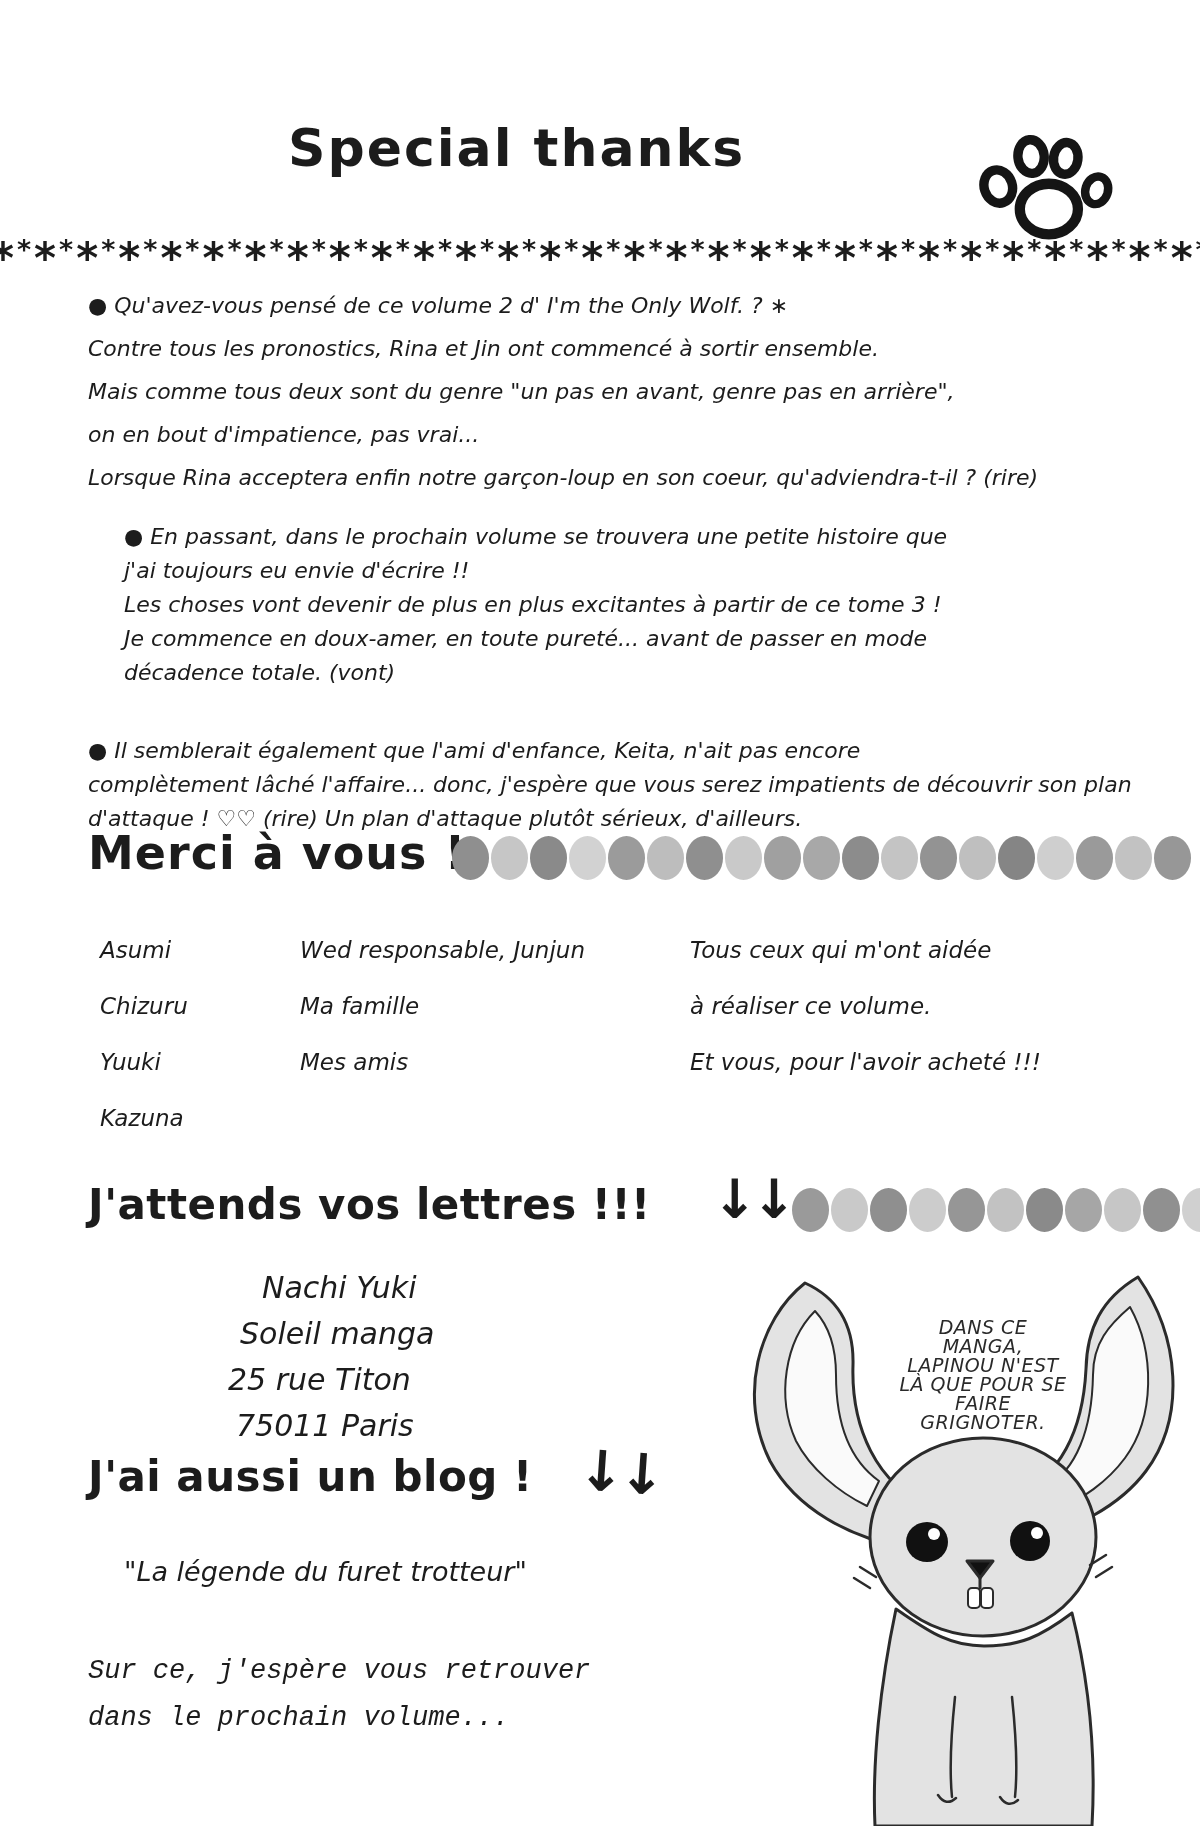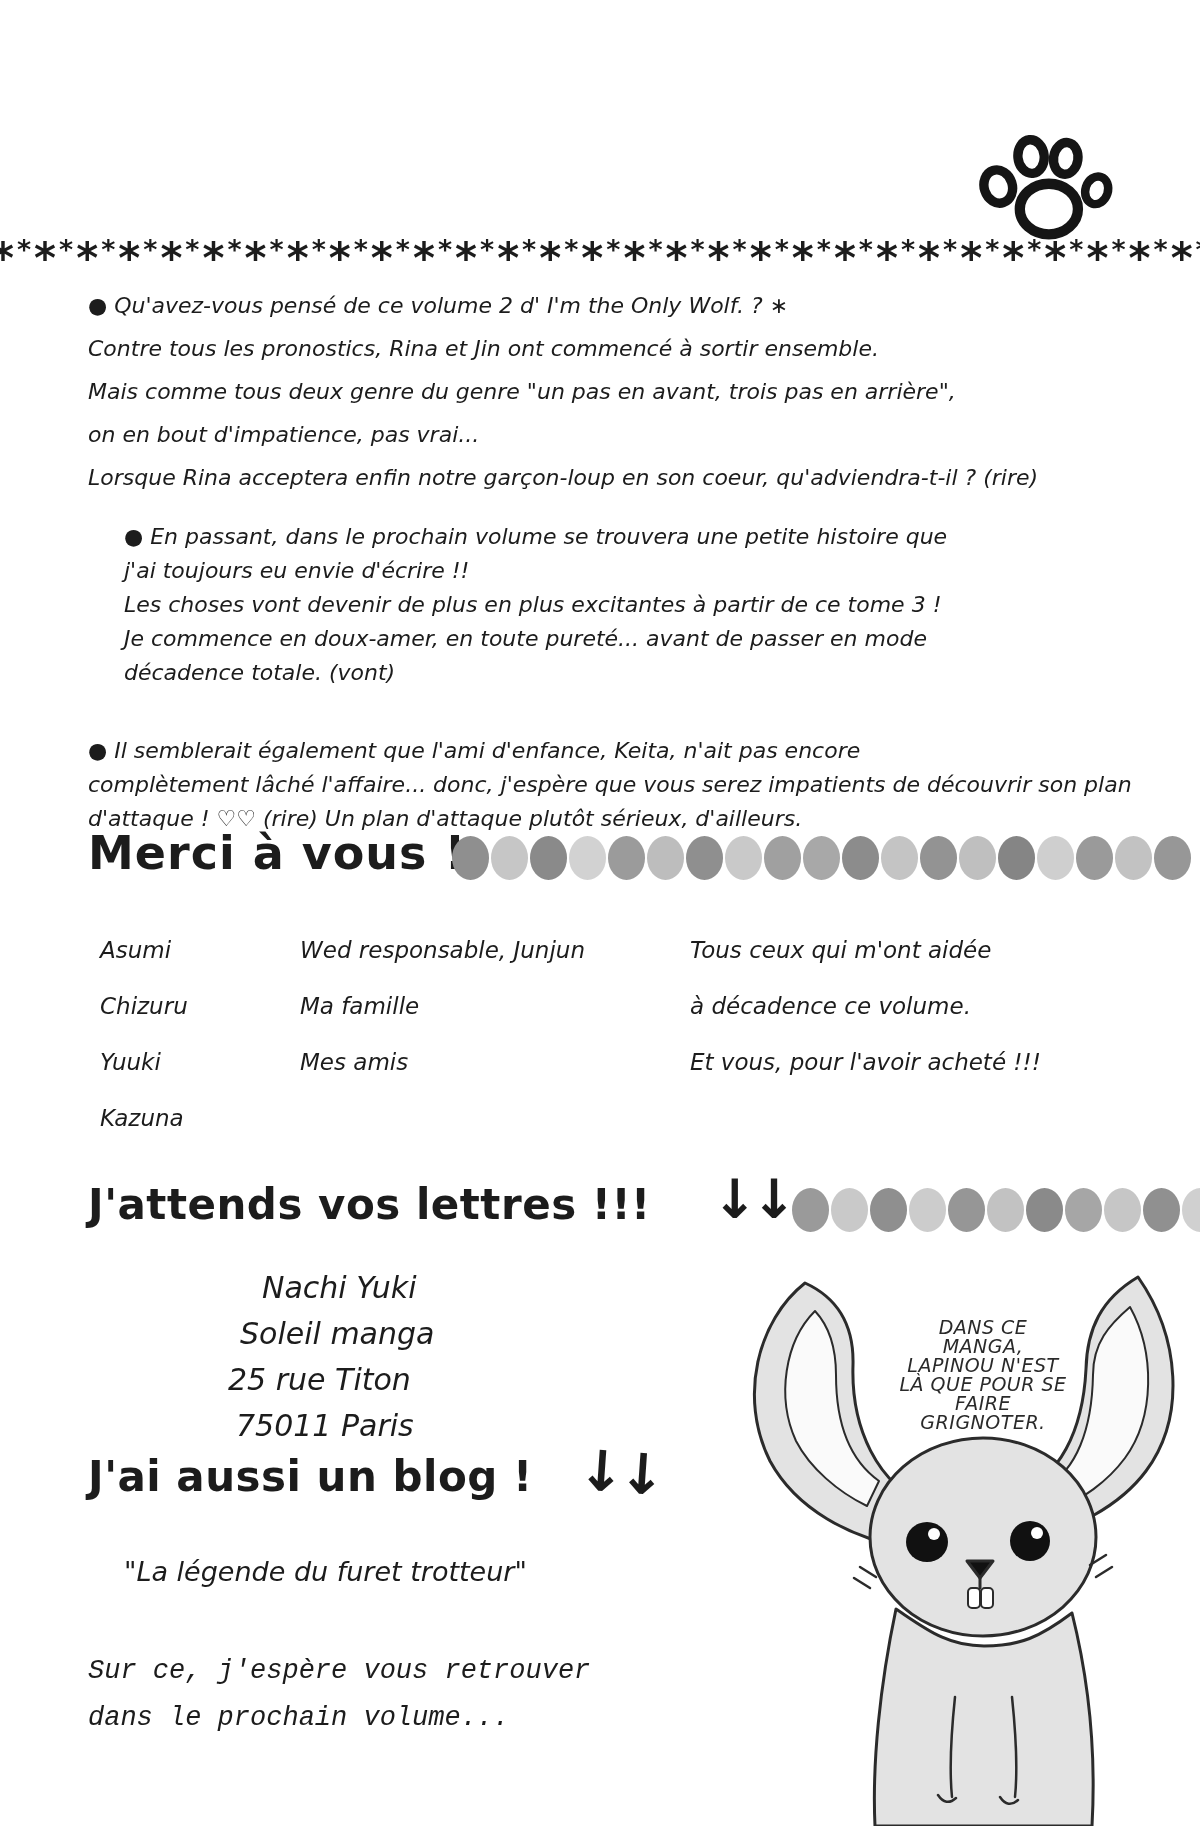--- a/index.html
+++ b/index.html
@@ -47,38 +47,39 @@
   .bubble{left:898px;top:1318px;width:170px;text-align:center;z-index:3;
     font-size:19px;font-style:italic;line-height:19px;letter-spacing:0.5px;color:#2a2a2a;}
   .rabbit{left:700px;top:1265px;z-index:1;}
   .paw{left:972px;top:128px;}
 </style>
 </head>
 <body>
 
 <div id="page">
 
+  <div class="abs h-title">Special thanks</div>
 
   <svg class="abs paw" width="150" height="118" viewBox="0 0 160 125">
     <g fill="none" stroke="#151515" stroke-linecap="round">
       <ellipse cx="28" cy="62" rx="15" ry="18" stroke-width="10" transform="rotate(-18 28 62)"></ellipse>
       <ellipse cx="63" cy="30" rx="14" ry="18" stroke-width="10" transform="rotate(-6 63 30)"></ellipse>
       <ellipse cx="100" cy="32" rx="13" ry="17" stroke-width="10" transform="rotate(8 100 32)"></ellipse>
       <ellipse cx="133" cy="66" rx="12" ry="15" stroke-width="9" transform="rotate(18 133 66)"></ellipse>
       <ellipse cx="82" cy="86" rx="31" ry="27" stroke-width="11"></ellipse>
       <circle cx="93" cy="60" r="2.5" fill="#151515" stroke="none"></circle>
     </g>
   </svg>
 
   <div class="abs ast-row"><span class="ast-a">*</span><span class="ast-b">*</span><span class="ast-a">*</span><span class="ast-b">*</span><span class="ast-a">*</span><span class="ast-b">*</span><span class="ast-a">*</span><span class="ast-b">*</span><span class="ast-a">*</span><span class="ast-b">*</span><span class="ast-a">*</span><span class="ast-b">*</span><span class="ast-a">*</span><span class="ast-b">*</span><span class="ast-a">*</span><span class="ast-b">*</span><span class="ast-a">*</span><span class="ast-b">*</span><span class="ast-a">*</span><span class="ast-b">*</span><span class="ast-a">*</span><span class="ast-b">*</span><span class="ast-a">*</span><span class="ast-b">*</span><span class="ast-a">*</span><span class="ast-b">*</span><span class="ast-a">*</span><span class="ast-b">*</span><span class="ast-a">*</span><span class="ast-b">*</span><span class="ast-a">*</span><span class="ast-b">*</span><span class="ast-a">*</span><span class="ast-b">*</span><span class="ast-a">*</span><span class="ast-b">*</span><span class="ast-a">*</span><span class="ast-b">*</span><span class="ast-a">*</span><span class="ast-b">*</span><span class="ast-a">*</span><span class="ast-b">*</span><span class="ast-a">*</span><span class="ast-b">*</span><span class="ast-a">*</span><span class="ast-b">*</span><span class="ast-a">*</span><span class="ast-b">*</span><span class="ast-a">*</span><span class="ast-b">*</span><span class="ast-a">*</span><span class="ast-b">*</span><span class="ast-a">*</span><span class="ast-b">*</span><span class="ast-a">*</span><span class="ast-b">*</span><span class="ast-a">*</span><span class="ast-b">*</span></div>
 
   <div class="abs para p1">
     <div class="bl">●  Qu'avez-vous pensé de ce volume 2 d' I'm the Only Wolf. ? ∗</div>
     <div class="bl">Contre tous les pronostics, Rina et Jin ont commencé à sortir ensemble.</div>
-    <div class="bl">Mais comme tous deux genre du genre "un pas en avant, trois pas en arrière",</div>
+    <div class="bl">Mais comme tous deux sont du genre "un pas en avant, genre pas en arrière",</div>
     <div class="bl">on en bout d'impatience, pas vrai...</div>
     <div class="bl">Lorsque Rina acceptera enfin notre garçon-loup en son coeur, qu'adviendra-t-il ? (rire)</div>
   </div>
 
   <div class="abs para p2">
     <div class="bl">●  En passant, dans le prochain volume se trouvera une petite histoire que</div>
     <div class="bl">j'ai toujours eu envie d'écrire !!</div>
     <div class="bl">Les choses vont devenir de plus en plus excitantes à partir de ce tome 3 !</div>
     <div class="bl">Je commence en doux-amer, en toute pureté... avant de passer en mode</div>
     <div class="bl">décadence totale. (vont)</div>
@@ -99,21 +100,21 @@
     <div class="bl">Yuuki</div>
     <div class="bl">Kazuna</div>
   </div>
   <div class="abs tcol tc2">
     <div class="bl">Wed responsable, Junjun</div>
     <div class="bl">Ma famille</div>
     <div class="bl">Mes amis</div>
   </div>
   <div class="abs tcol tc3">
     <div class="bl">Tous ceux qui m'ont aidée</div>
-    <div class="bl">à décadence ce volume.</div>
+    <div class="bl">à réaliser ce volume.</div>
     <div class="bl">Et vous, pour l'avoir acheté !!!</div>
   </div>
 
   <div class="abs h-letters">J'attends vos lettres !!!</div>
   <div class="abs arrows arr-letters">↓↓</div>
   <div class="abs dotrow letters-dots"><span class="dot" style="background: rgb(154, 154, 154);"></span><span class="dot" style="background: rgb(201, 201, 201);"></span><span class="dot" style="background: rgb(143, 143, 143);"></span><span class="dot" style="background: rgb(204, 204, 204);"></span><span class="dot" style="background: rgb(150, 150, 150);"></span><span class="dot" style="background: rgb(194, 194, 194);"></span><span class="dot" style="background: rgb(138, 138, 138);"></span><span class="dot" style="background: rgb(166, 166, 166);"></span><span class="dot" style="background: rgb(198, 198, 198);"></span><span class="dot" style="background: rgb(144, 144, 144);"></span><span class="dot" style="background: rgb(208, 208, 208);"></span></div>
 
   <div class="abs addr" style="left:262px;top:1270px;">Nachi Yuki</div>
   <div class="abs addr" style="left:240px;top:1316px;">Soleil manga</div>
   <div class="abs addr" style="left:228px;top:1362px;">25 rue Titon</div>

